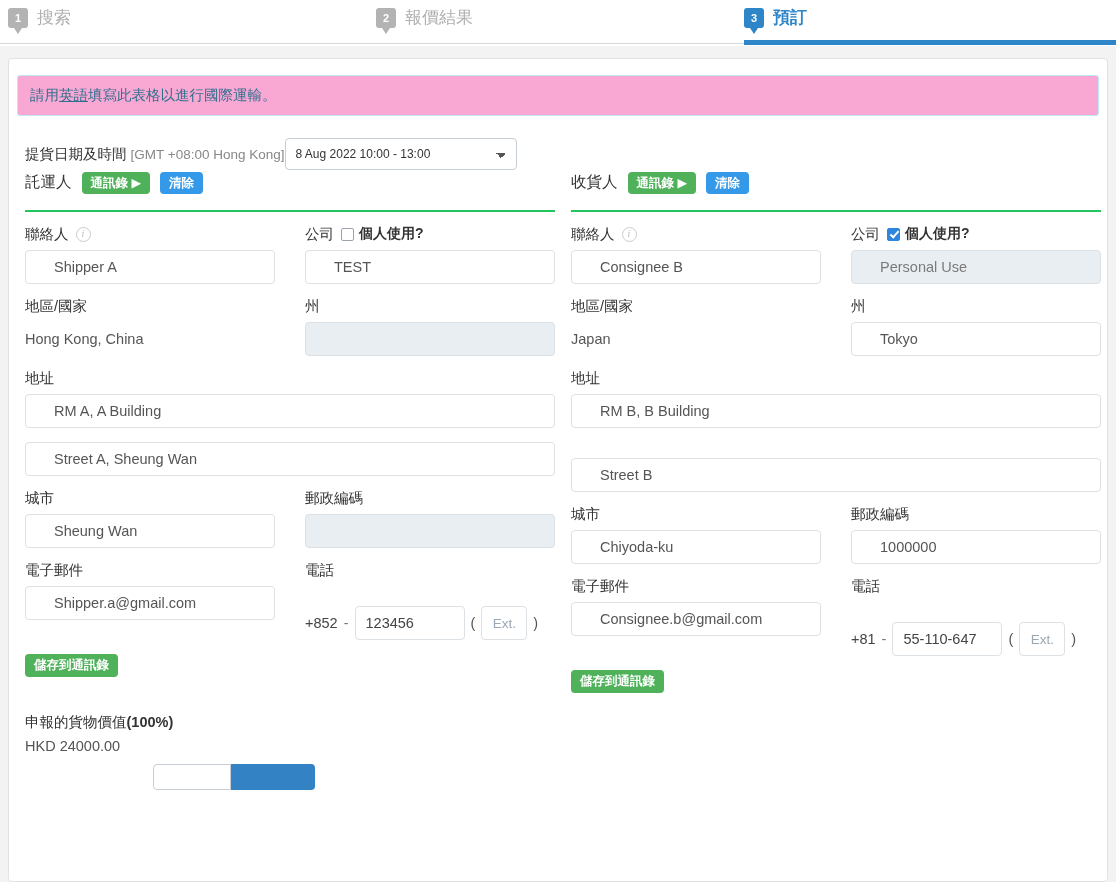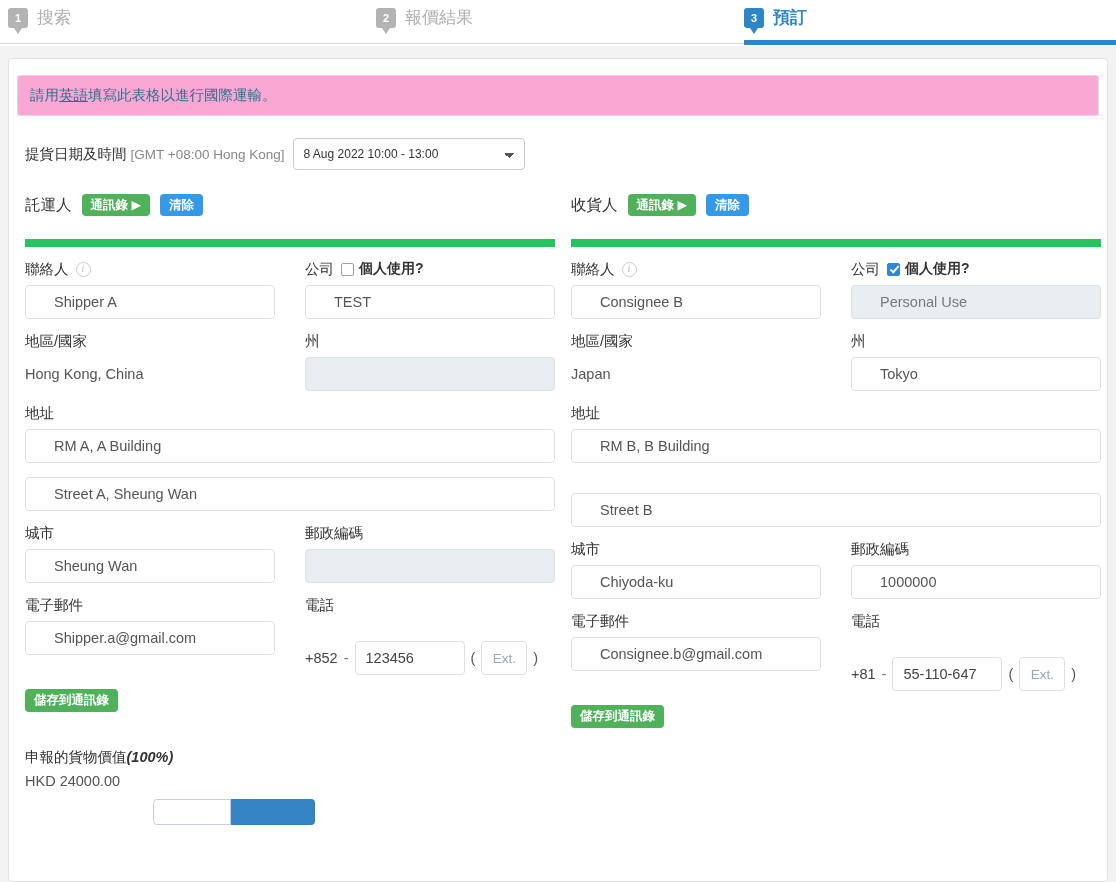--- a/index.html
+++ b/index.html
@@ -100,23 +100,23 @@
   }
   .alert a {
     color: #31708f;
     text-decoration: underline;
   }
 
   
   .pickup-row {
     display: flex;
     align-items: center;
-    gap: 8px;
+    gap: 0;
     padding: 0 8px;
-    margin-bottom: 24px;
+    margin-bottom: 2px;
   }
   .pickup-label {
     font-size: 14.5px;
     color: #333;
   }
   .pickup-label .tz {
     color: #888;
     font-size: 13.5px;
   }
   .pickup-select {
@@ -145,24 +145,24 @@
   .columns {
     display: flex;
   }
   .col {
     width: 558px;
     padding: 0 8px;
   }
 
   .party-head {
     display: flex;
-    align-items: center;
+    align-items: flex-start;
     gap: 10px;
-    padding-bottom: 23px;
-    border-bottom: 8px solid #22c55e;
+    padding-bottom: 16px;
+    border-bottom: 2px solid #22c55e;
     margin-bottom: 10px;
   }
   .party-title {
     font-size: 15.5px;
     color: #333;
   }
   .btn {
     border: none;
     border-radius: 4px;
     color: #fff;
@@ -304,21 +304,21 @@
 
   .declared {
     padding: 0 8px;
     margin-top: 20px;
   }
   .declared-title {
     font-size: 14.5px;
     color: #333;
     margin-bottom: 6px;
   }
-  .declared-title b { font-weight: bold; font-style: italic; }
+  .declared-title b { font-weight: bold; }
   .declared-amount {
     font-size: 14.5px;
     color: #555;
   }
   .declared-ctrl {
     display: flex;
     align-items: center;
     gap: 0px;
     margin-top: 10px;
     padding-left: 128px;

